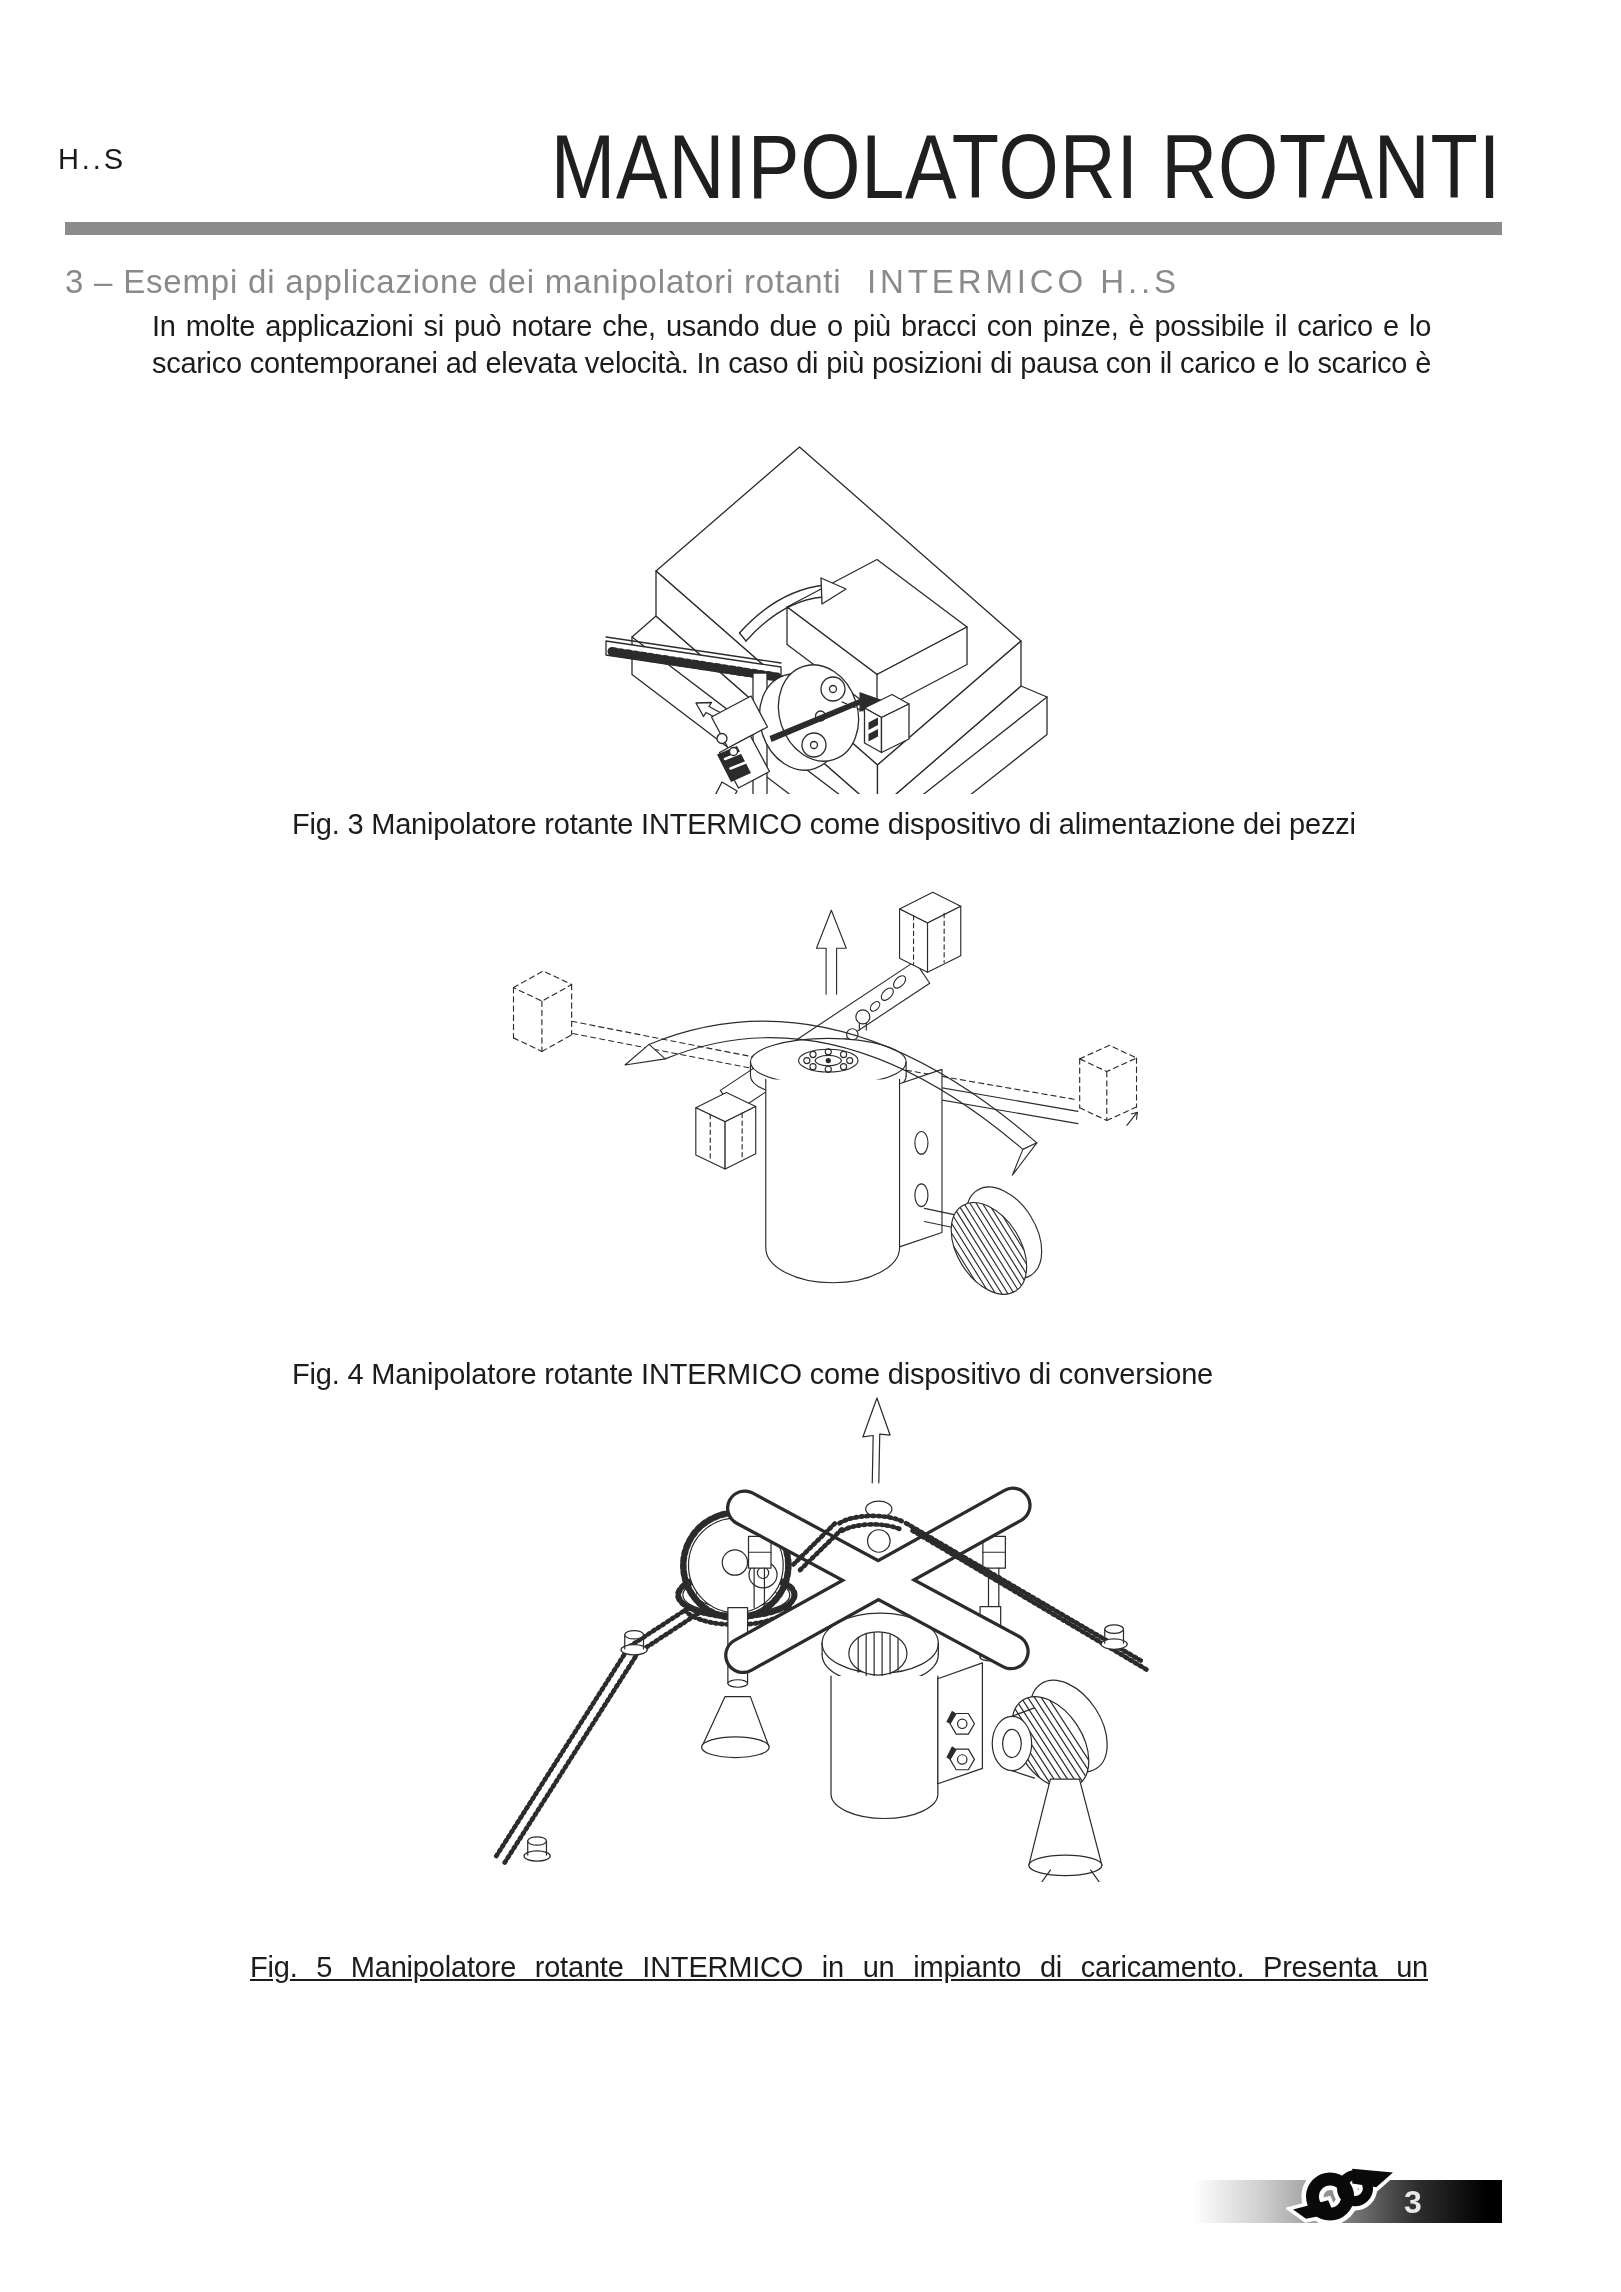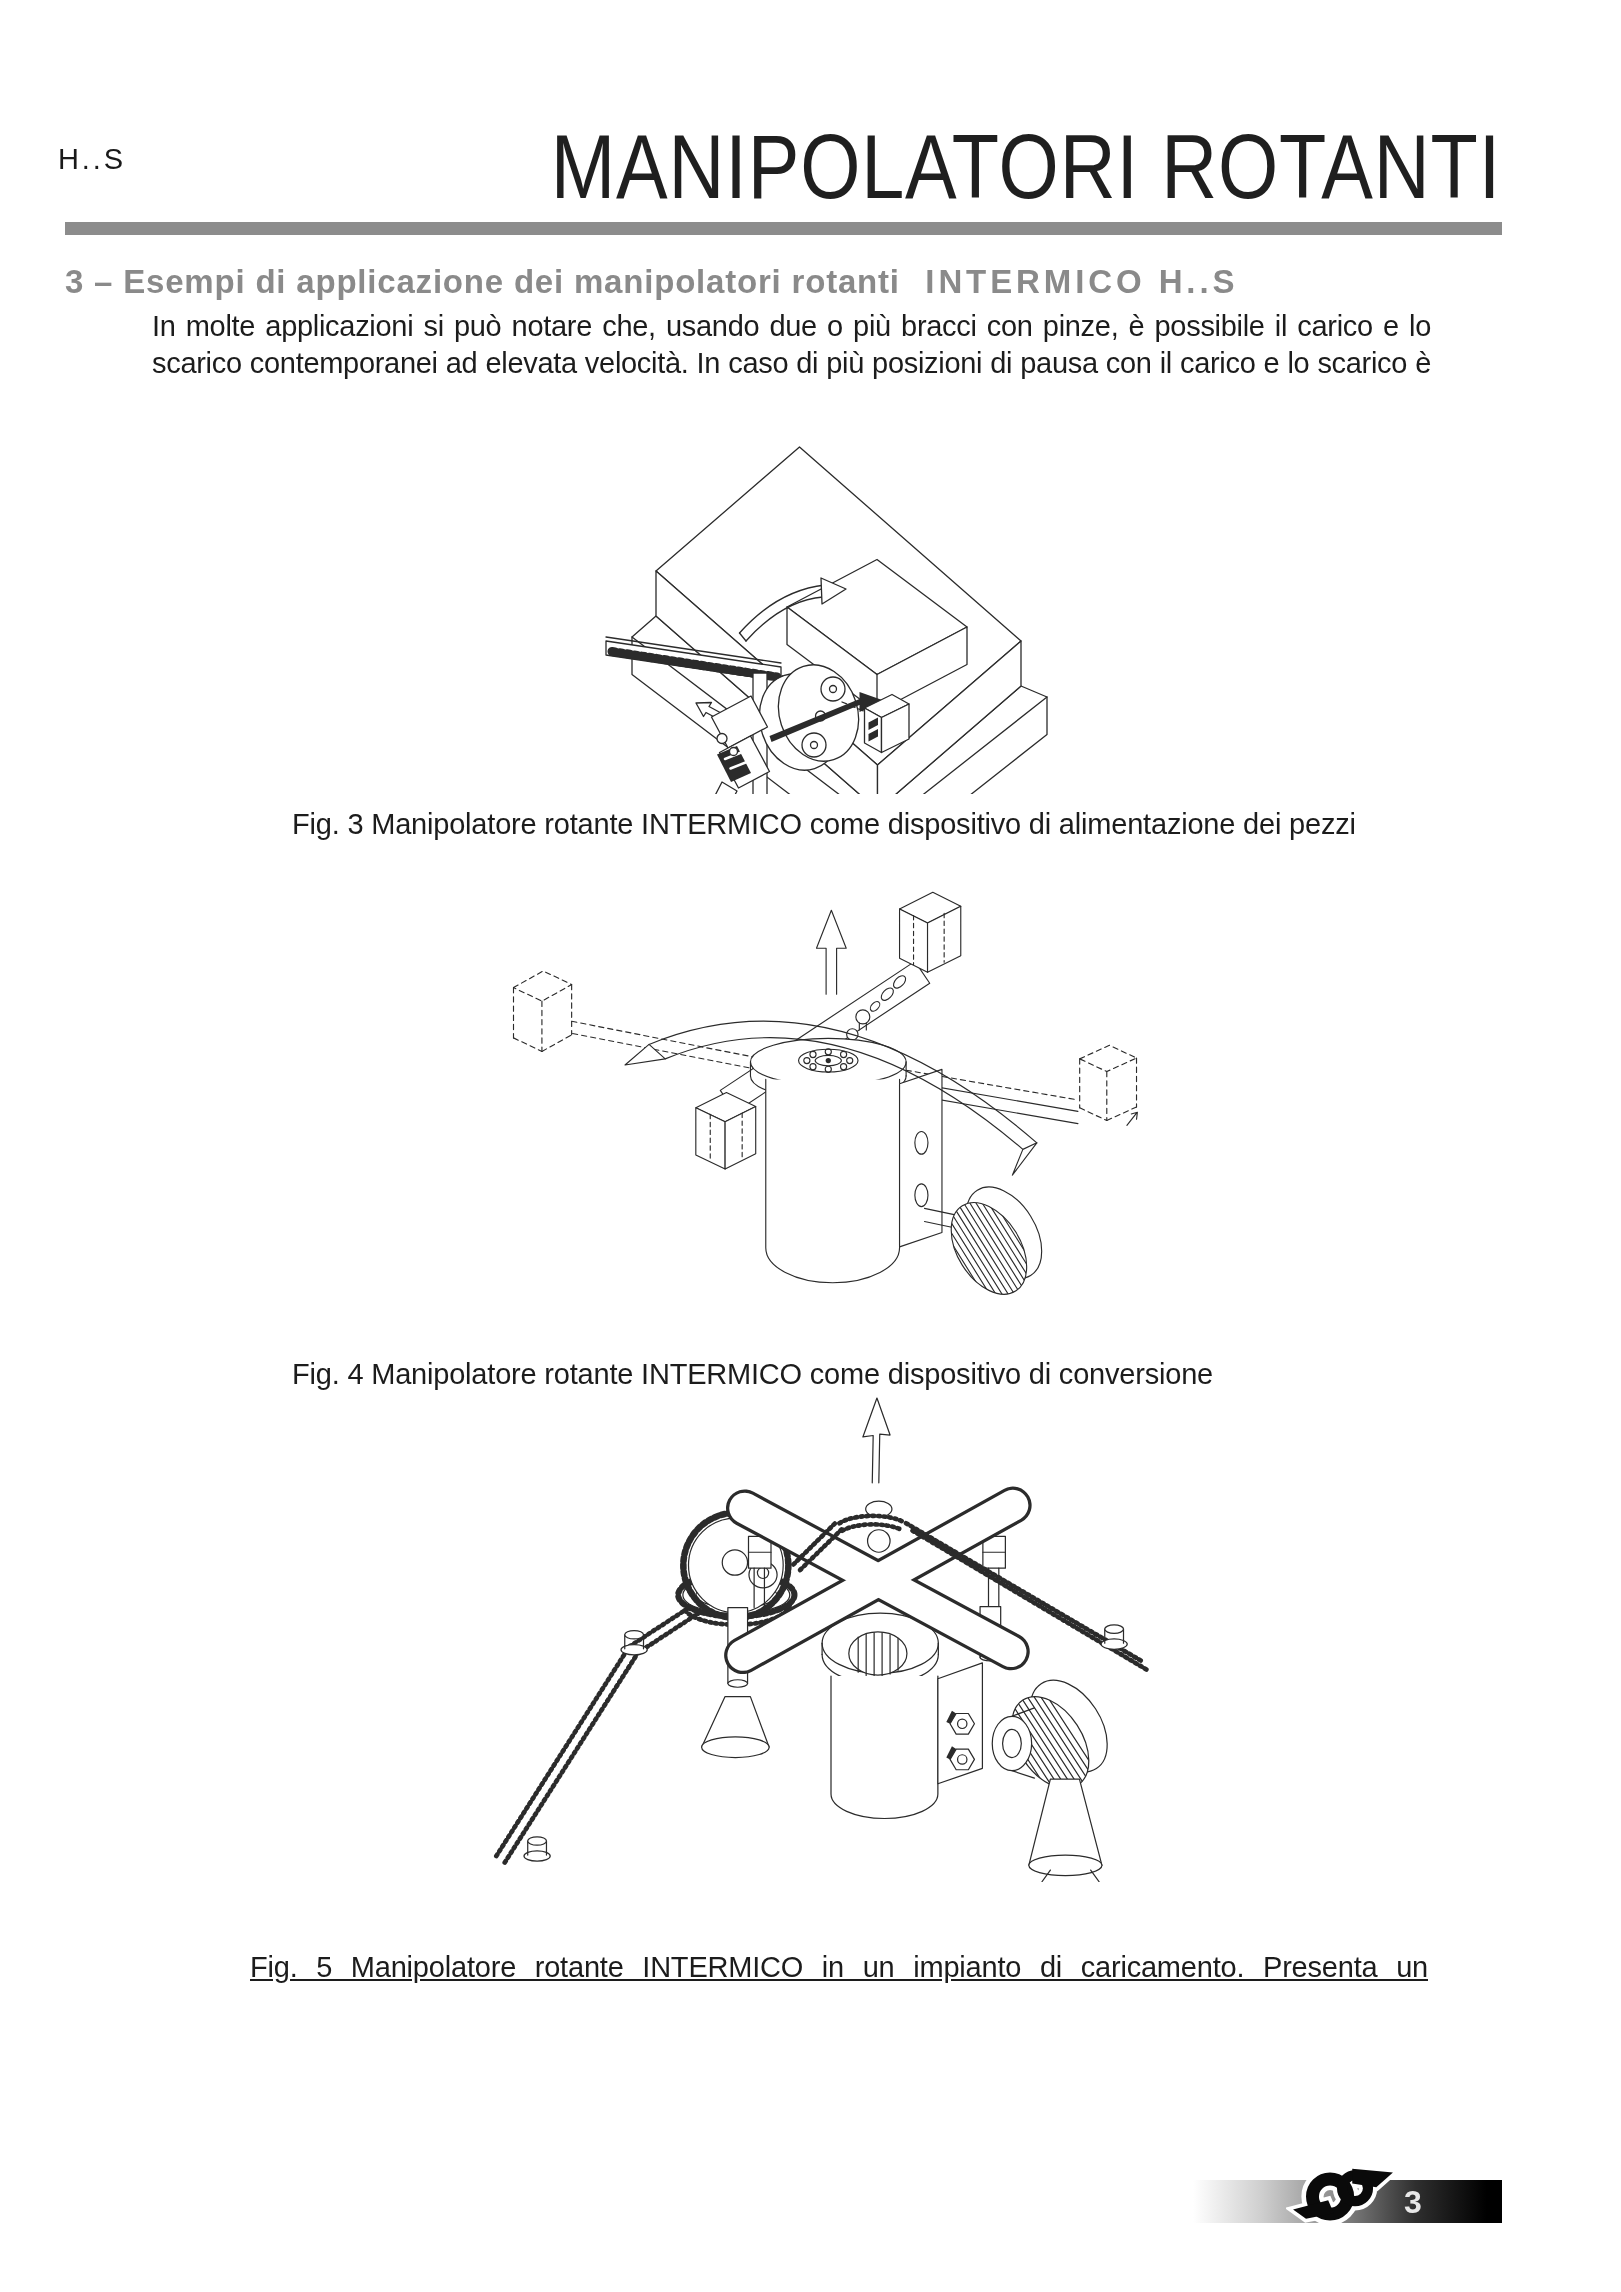--- a/index.html
+++ b/index.html
@@ -4,21 +4,21 @@
 <style>
   html,body{margin:0;padding:0;background:#e9e9e9;}
   .page{position:relative;width:1621px;height:2293px;background:#ffffff;overflow:hidden;
         font-family:"Liberation Sans",sans-serif;color:#1f1f1f;}
   
   .hs-code{position:absolute;left:58px;top:143px;font-size:29px;letter-spacing:2.9px;color:#1a1a1a;}
   .page-title{position:absolute;right:120px;top:122px;font-size:90px;line-height:1;font-weight:400;
         letter-spacing:1px;color:#1f1f1f;transform:scaleX(0.86);transform-origin:right center;white-space:nowrap;}
   .header-rule{position:absolute;left:65px;top:222px;width:1437px;height:12.7px;background:#8c8c8c;}
   
-  .section-heading{position:absolute;left:65px;top:263px;font-size:33px;font-weight:bold;color:#8a8a8a;
+  .section-heading{position:absolute;left:65px;top:263px;font-size:33px;font-weight:normal;color:#8a8a8a;
         letter-spacing:0.8px;white-space:nowrap;}
   .section-heading .model{margin-left:25.5px;letter-spacing:3.9px;}
   
   .intro{position:absolute;left:152px;top:308px;width:1279px;font-size:29px;line-height:37px;
         letter-spacing:-0.3px;color:#1c1c1c;}
   .intro .jline{text-align:justify;text-align-last:justify;}
   
   .fig-svg{position:absolute;}
   #fig3{left:372px;top:402px;width:784px;height:392px;}
   #fig4{left:441px;top:863px;width:709px;height:470px;}

